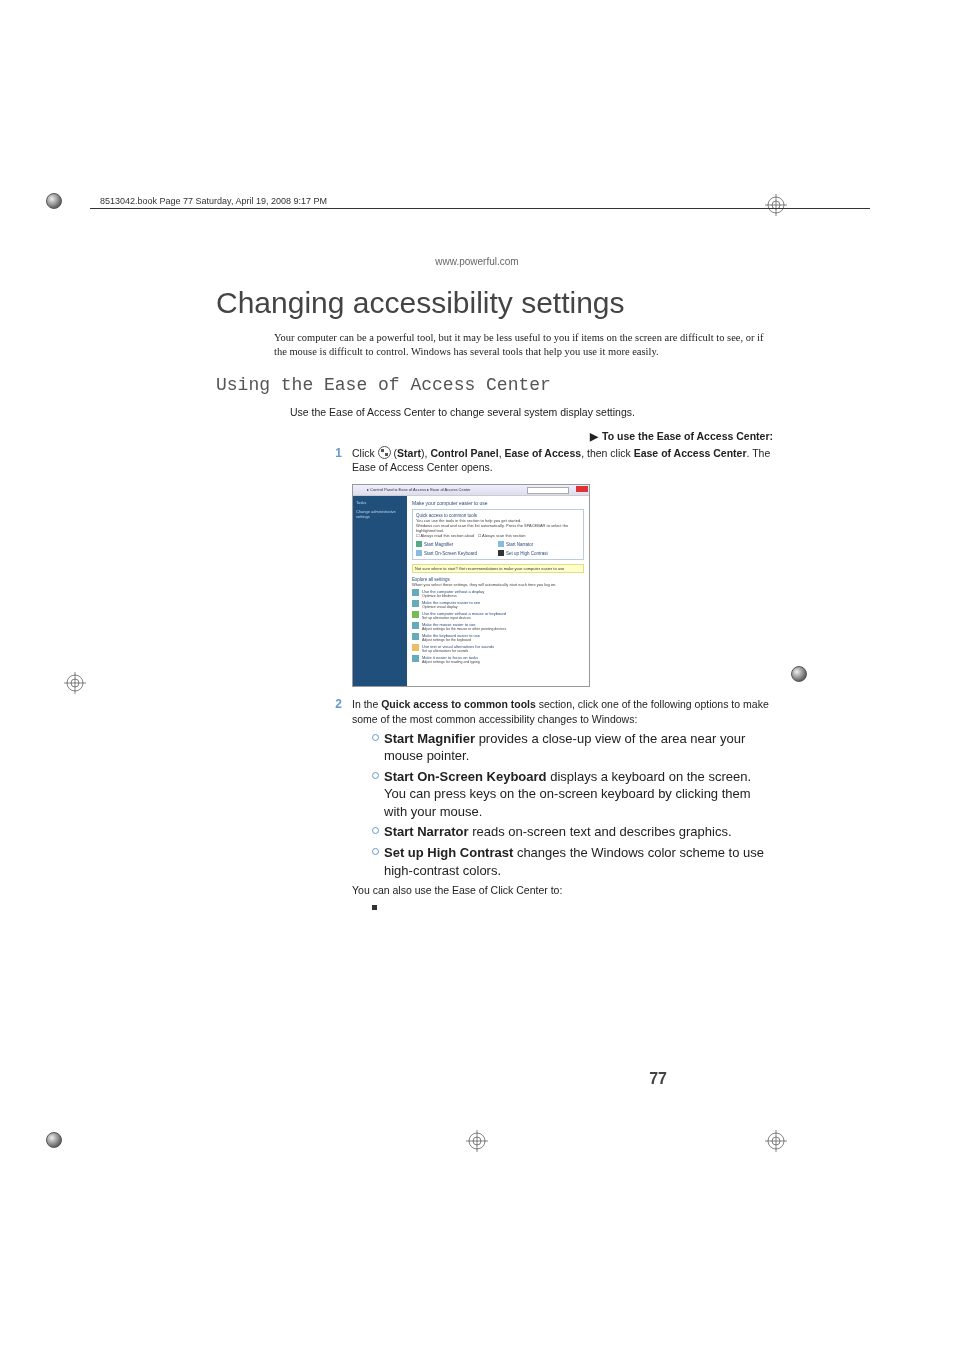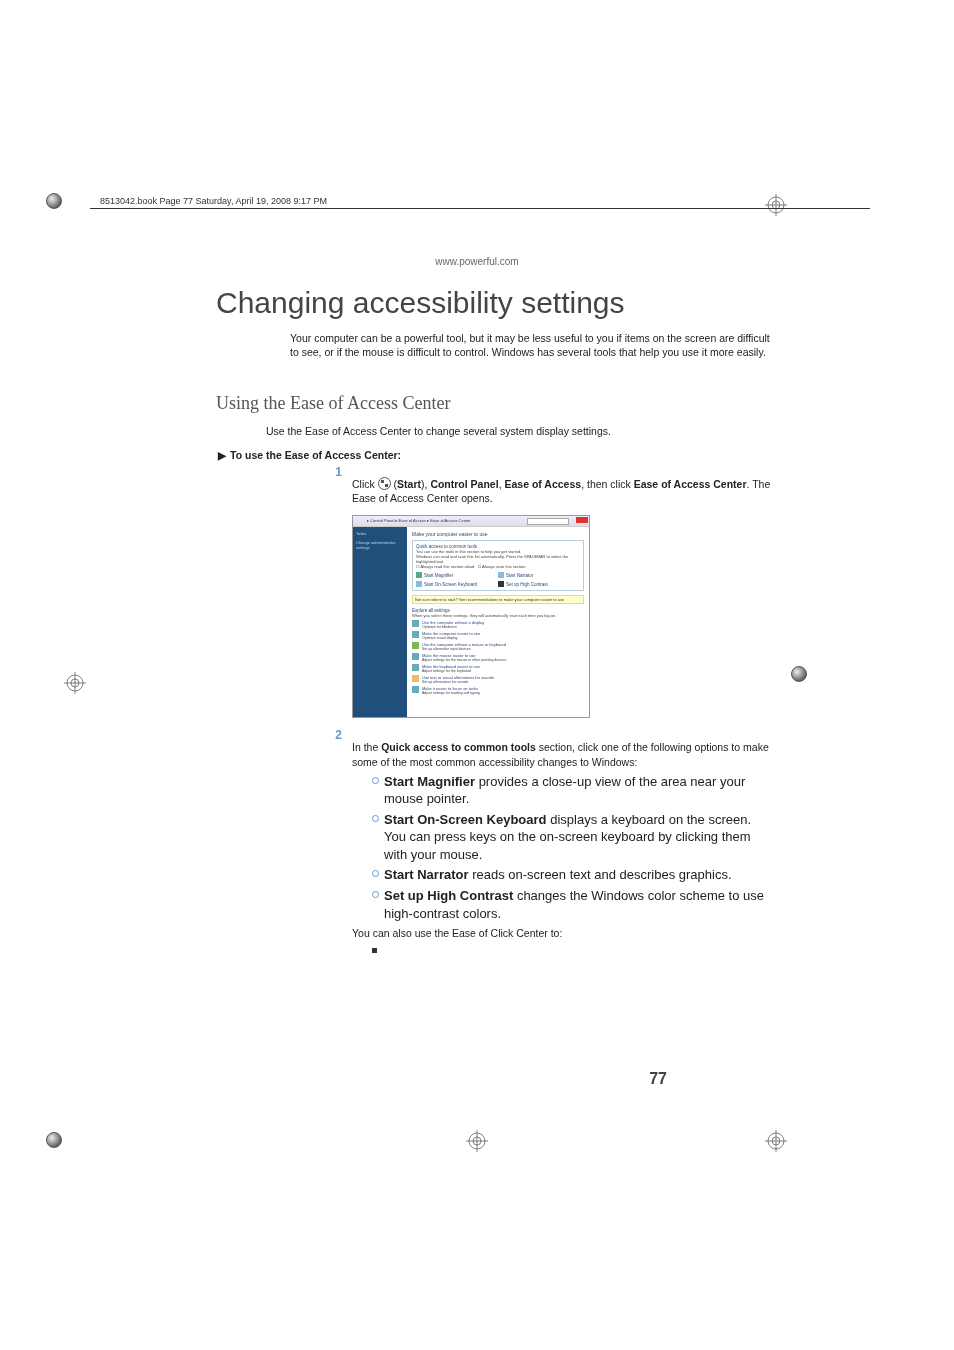--- a/index.html
+++ b/index.html
@@ -49,41 +49,44 @@
   }
   h1.title {
     font-family: "Myriad Pro", "Segoe UI", Arial, sans-serif;
     font-weight: 300;
     font-size: 30px;
     color: #444;
     margin: 0 0 8px -2px;
     letter-spacing: 0px;
   }
   .intro {
+    margin-left: 56px;
+    font-size: 10.5px;
+    line-height: 1.35;
+    color: #222;
+    font-family: Liberation Serif, serif;
+  }
+  h2.sub {
+    font-family: Liberation Mono, monospace;
+    font-weight: 300;
+    font-size: 18px;
+    color: #555;
+    margin: 16px 0 6px -2px;
+  }
+  .body-text {
     margin-left: 72px;
     font-size: 10.5px;
     line-height: 1.35;
-    color: #222;
-  }
-  h2.sub {
-    font-family: Liberation Serif, serif;
-    font-weight: 300;
-    font-size: 18px;
-    color: #555;
-    margin: 34px 0 6px -2px;
-  }
-  .body-text {
-    margin-left: 48px;
-    font-size: 10.5px;
-    line-height: 1.35;
   }
   .proc-head {
+    margin-left: 104px;
     margin-top: 6px;
     font-size: 10.5px;
     font-weight: bold;
+    text-align: right;
   }
   .proc-head .tri {
     margin-right: 4px;
   }
   ol.steps {
     list-style: none;
     padding: 0;
     margin: 4px 0 0 0;
   }
   ol.steps > li {
@@ -95,21 +98,20 @@
     text-align: right;
     padding-right: 10px;
     color: #6699cc;
     font-weight: bold;
     font-size: 12px;
   }
   ol.steps .step-body {
     flex: 1;
     font-size: 10.5px;
     line-height: 1.35;
-    margin-top: 12px;
   }
   .step-body b { font-weight: bold; }
   .start-icon {
     display: inline-block;
     width: 11px;
     height: 11px;
     border: 1px solid #555;
     border-radius: 50%;
     vertical-align: -2px;
     position: relative;

